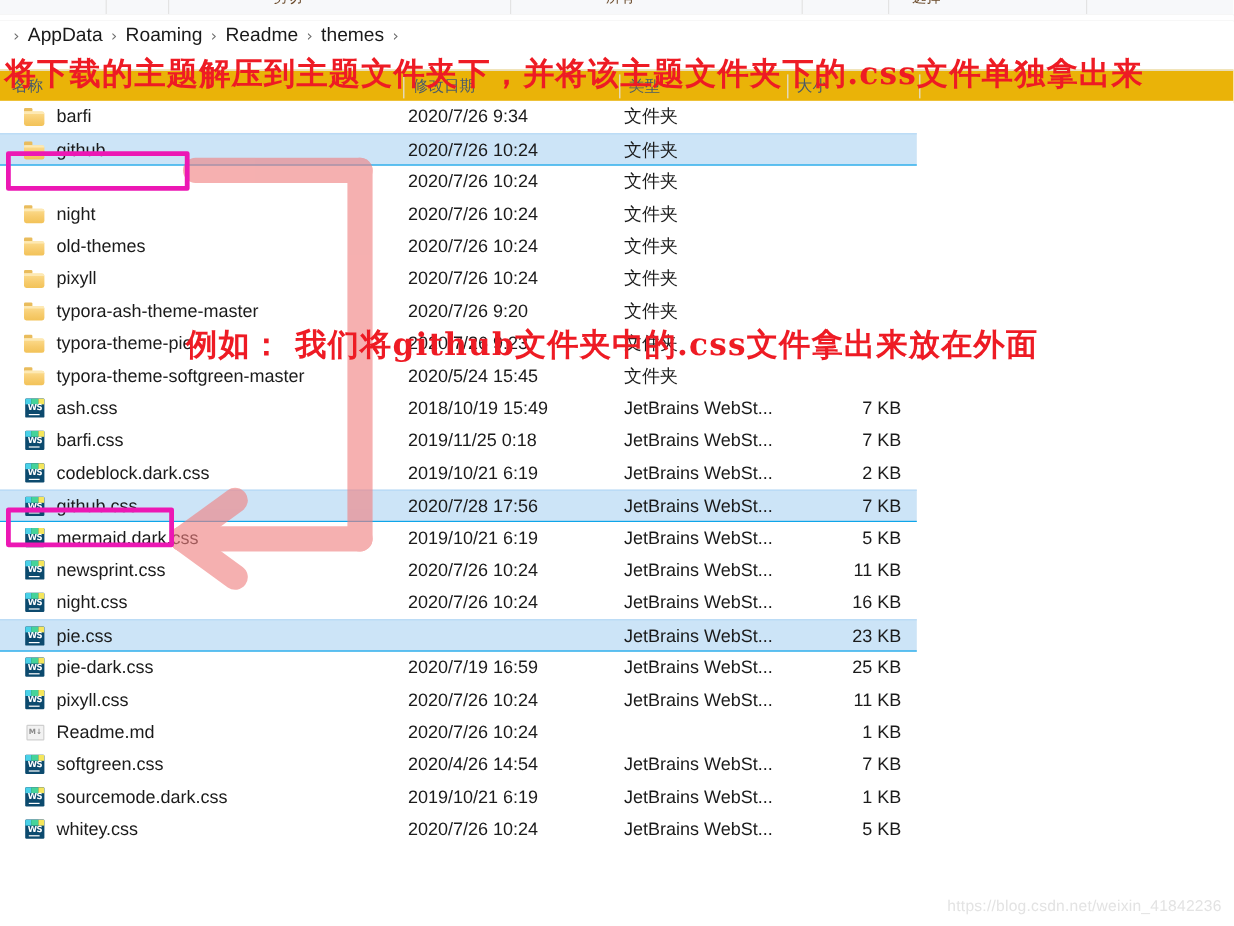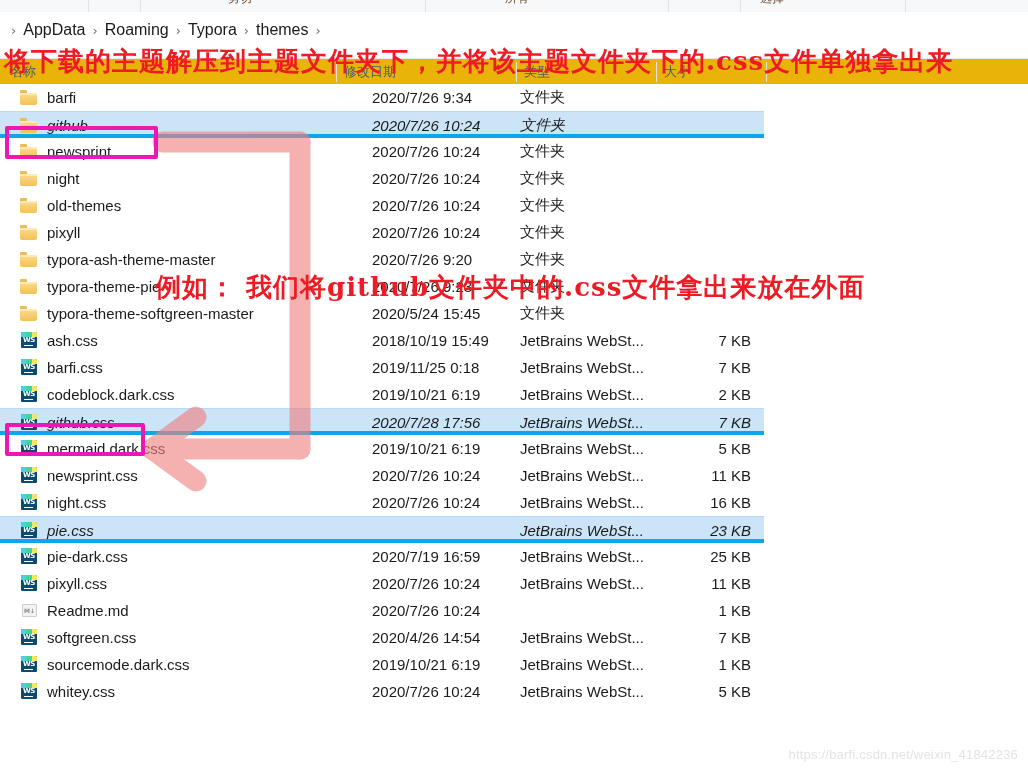--- a/index.html
+++ b/index.html
@@ -64,24 +64,24 @@
   
   #file-list{
     position:absolute;left:0;top:84px;width:1028px;height:660px;
     background:#ffffff;
     padding-left:17px;
   }
   .row{
     position:absolute;left:0;width:764px;height:27px;
     display:block;
   }
-  .row.sel{background:#cce4f7;border-top:1px solid #b6d9f5;border-bottom:4px solid #0ea5e9;box-sizing:border-box;font-style:italic;}
+  .row.sel{background:#cce4f7;border-top:1px solid #b6d9f5;border-bottom:1px solid #0ea5e9;box-sizing:border-box;}
   .row .cell{position:absolute;top:0;height:27px;display:flex;align-items:center;font-size:15px;color:#1b1b1b;}
   .cell-name{left:20px;width:320px;}
-  .cell-date{left:340px;width:180px;color:#555;margin-left:32px;}
+  .cell-date{left:340px;width:180px;color:#555;}
   .cell-type{left:520px;width:140px;color:#555;}
   .cell-size{left:640px;width:115px;color:#555;justify-content:flex-end;padding-right:4px;box-sizing:border-box;}
   .cell-name .fname{margin-left:9px;white-space:nowrap;}
 
   
   .ic{width:18px;height:15px;position:relative;flex:0 0 18px;}
   .ic-folder .tab{
     position:absolute;left:0;top:0;width:7px;height:3px;
     background:#e9bc5c;border-radius:1px 1px 0 0;
   }
@@ -163,21 +163,21 @@
   <div class="rib-lbl" style="left:760px;">选择</div>
 </div>
 <div id="ribbon-under"></div>
 
 <div id="breadcrumb">
   <span class="chev">›</span>
   <span class="crumb">AppData</span>
   <span class="chev">›</span>
   <span class="crumb">Roaming</span>
   <span class="chev">›</span>
-  <span class="crumb">Typora</span>
+  <span class="crumb">Readme</span>
   <span class="chev">›</span>
   <span class="crumb">themes</span>
   <span class="chev">›</span>
 </div>
 
 <div id="col-header">
   <div class="divider" style="left:336px;"></div>
   <div class="divider" style="left:516px;"></div>
   <div class="divider" style="left:656px;"></div>
   <div class="divider" style="left:766px;"></div>
@@ -208,28 +208,20 @@
           <span class="body"></span>
           <span class="lip"></span>
         </span>
         <span class="fname">github</span>
       </div>
       <div class="cell cell-date">2020/7/26 10:24</div>
       <div class="cell cell-type">文件夹</div>
       <div class="cell cell-size"></div>
     </div>
     <div class="row" style="top: 54px;">
-      <div class="cell cell-name">
-        <span class="ic ic-folder">
-          <span class="tab"></span>
-          <span class="body"></span>
-          <span class="lip"></span>
-        </span>
-        <span class="fname">newsprint</span>
-      </div>
       <div class="cell cell-date">2020/7/26 10:24</div>
       <div class="cell cell-type">文件夹</div>
       <div class="cell cell-size"></div>
     </div>
     <div class="row" style="top: 81px; text-align: center;">
       <div class="cell cell-name">
         <span class="ic ic-folder">
           <span class="tab"></span>
           <span class="body"></span>
           <span class="lip"></span>
@@ -550,13 +542,13 @@
     <path d="M152,449 L196,481" stroke="#f08080" stroke-width="21"></path>
   </g>
 </svg>
 
 <div class="hl-box" id="hl-github" style="left: 5px; top: 126px; width: 153px; height: 33px; border-color: rgb(236, 24, 180);"></div>
 <div class="hl-box" id="hl-githubcss" style="left: 5px; top: 423px; width: 140px; height: 33px; border-color: rgb(236, 24, 180);"></div>
 
 <div class="anno" id="anno-top" style="color: rgb(238, 27, 36);">将下载的主题解压到主题文件夹下，并将该主题文件夹下的.css文件单独拿出来</div>
 <div class="anno" id="anno-mid" style="color: rgb(238, 27, 36);">例如： 我们将github文件夹中的.css文件拿出来放在外面</div>
 
-<div id="watermark">https://barfi.csdn.net/weixin_41842236</div>
+<div id="watermark">https://blog.csdn.net/weixin_41842236</div>
 
 </body></html>

